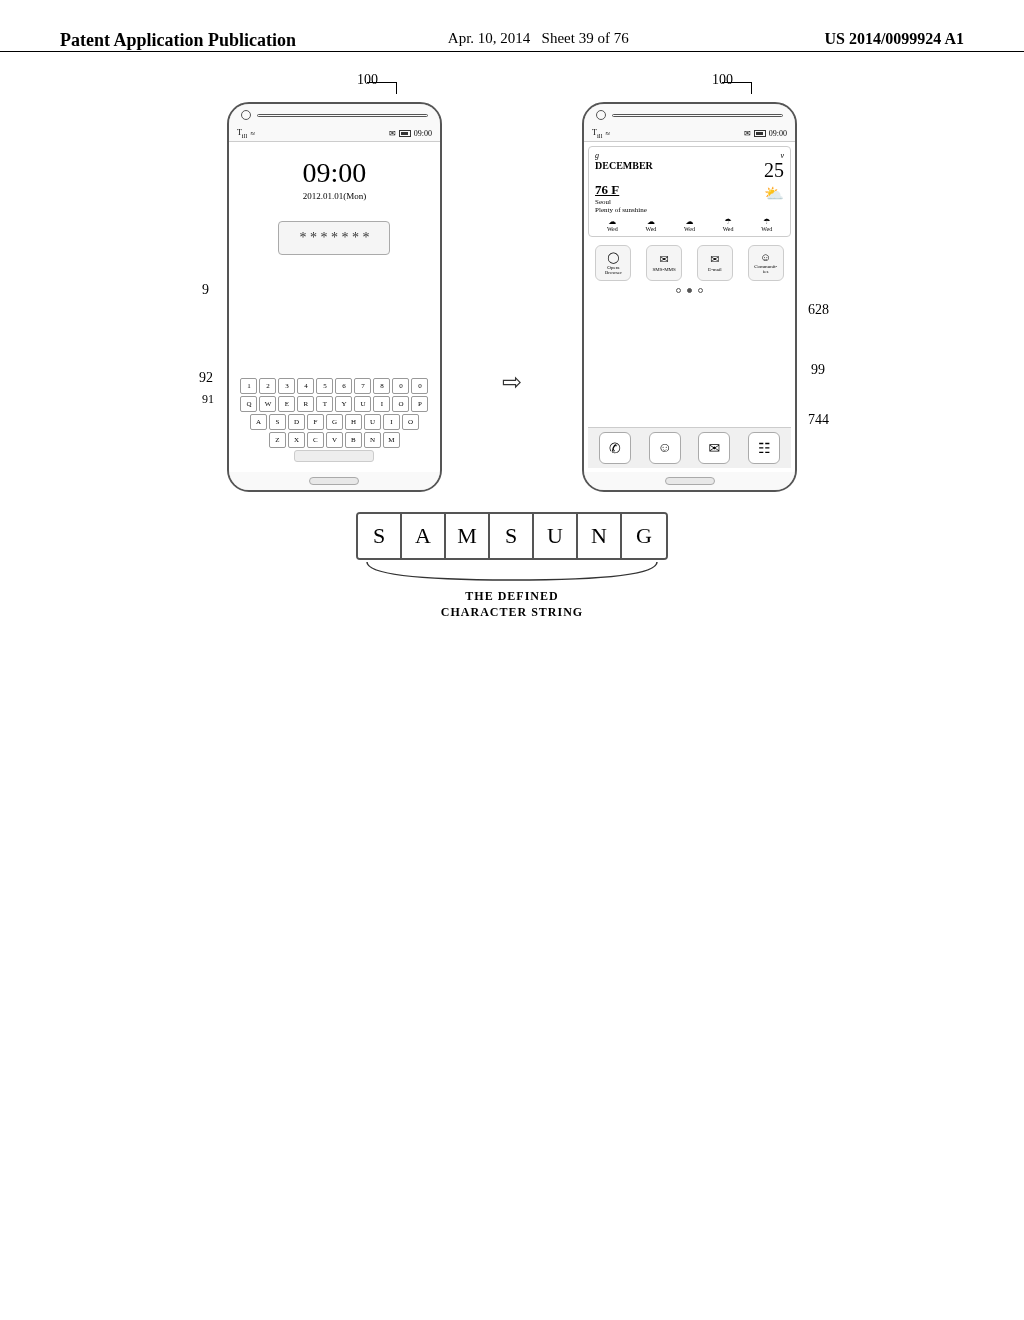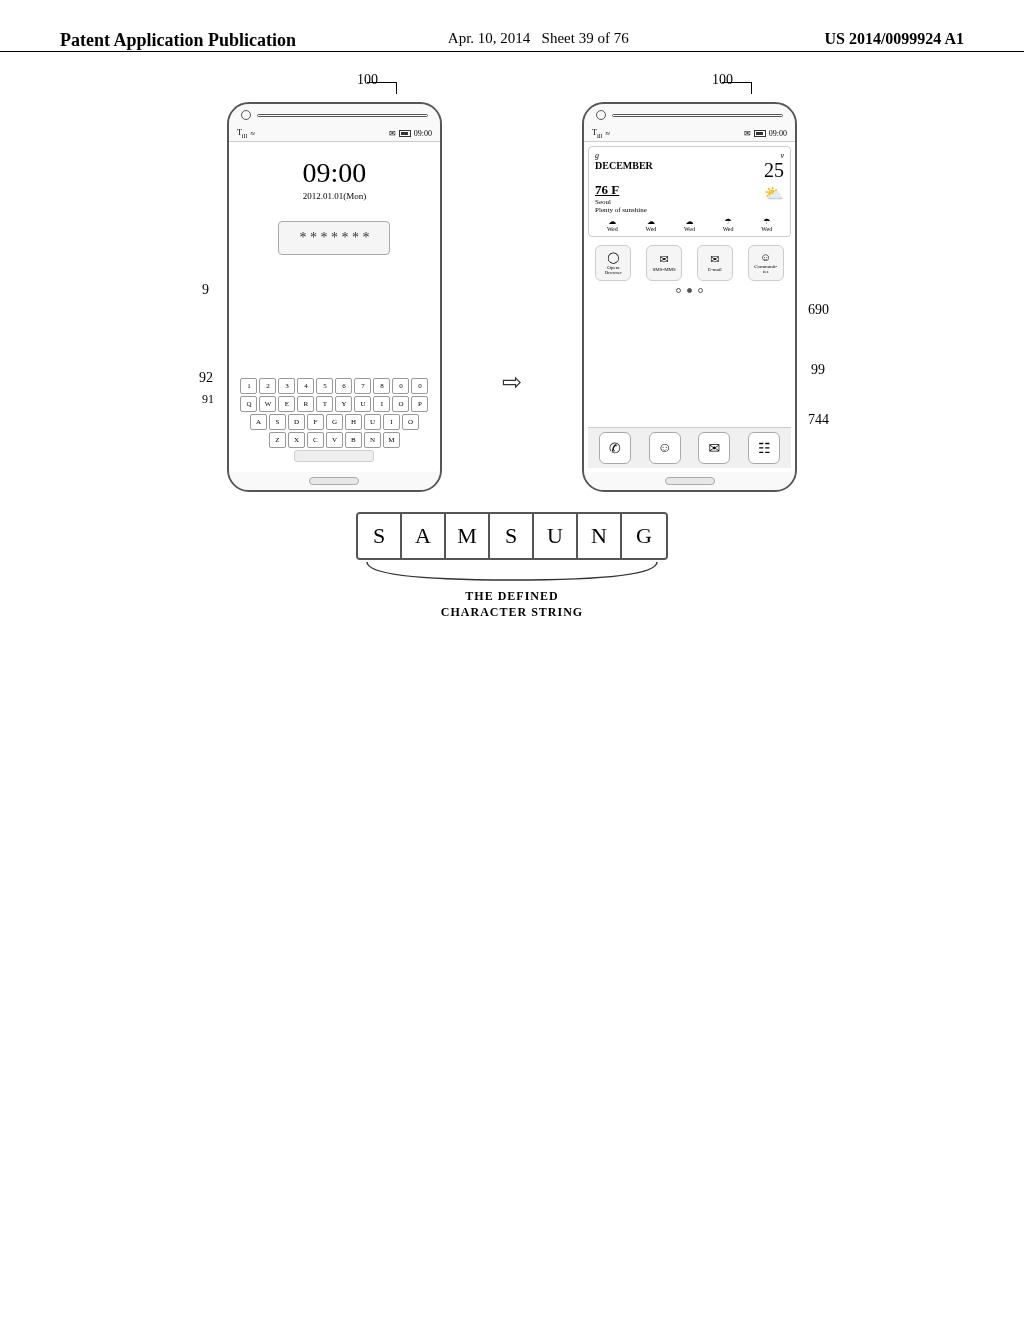--- a/index.html
+++ b/index.html
@@ -550,21 +550,21 @@
       </div>
     </div>
 
     <div class="transition-arrow">⇨</div>
 
     <div class="phone-wrapper" style="position:relative;">
 
       <div style="position:absolute; top:-30px; left:130px; font-size:14px;">100</div>
       <div style="position:absolute; top:-20px; left:140px; width:30px; height:12px; border-top:1px solid #000; border-right:1px solid #000;"></div>
 
-      <div class="side-label-992">690</div>
+      <div class="side-label-992">628</div>
 
       <div class="side-label-99">99</div>
 
       <div class="side-label-991">744</div>
 
       <div class="phone">
 
         <div class="phone-top">
           <div class="phone-camera"></div>
           <div class="phone-speaker"></div>

